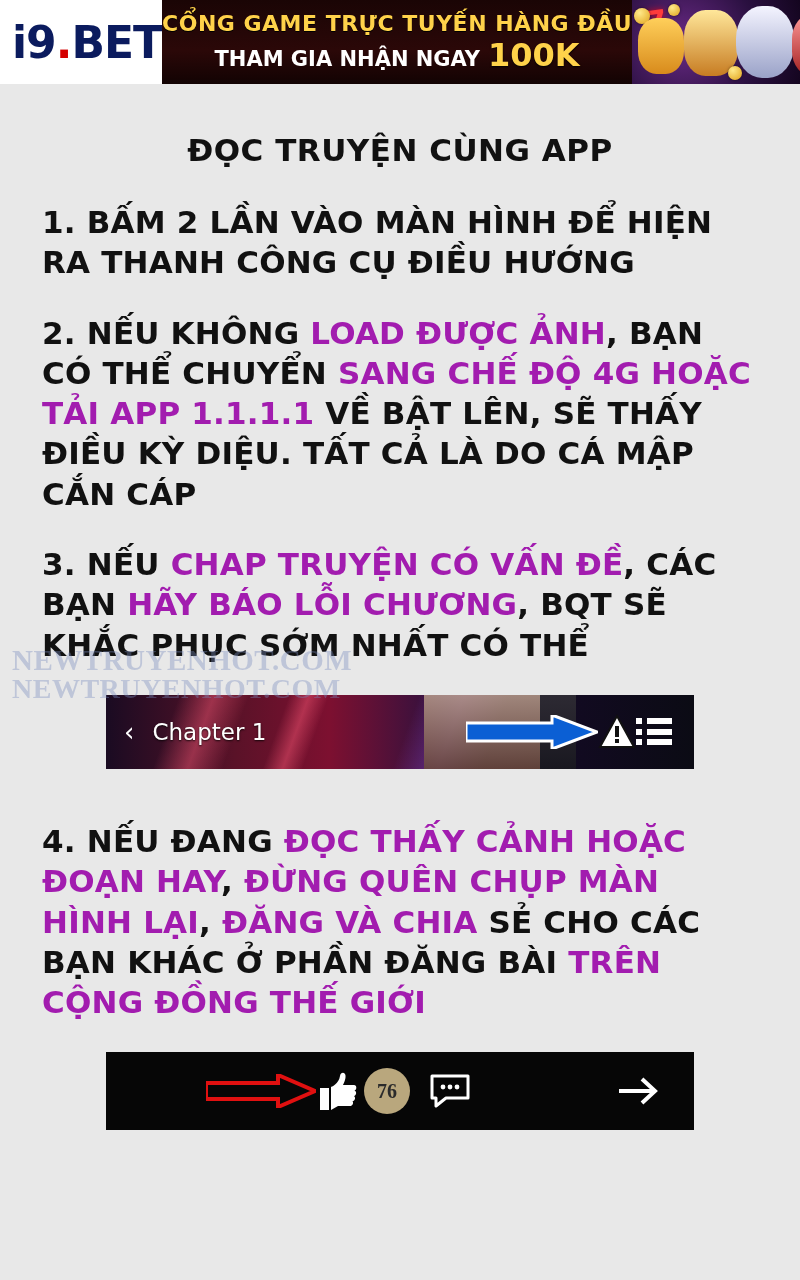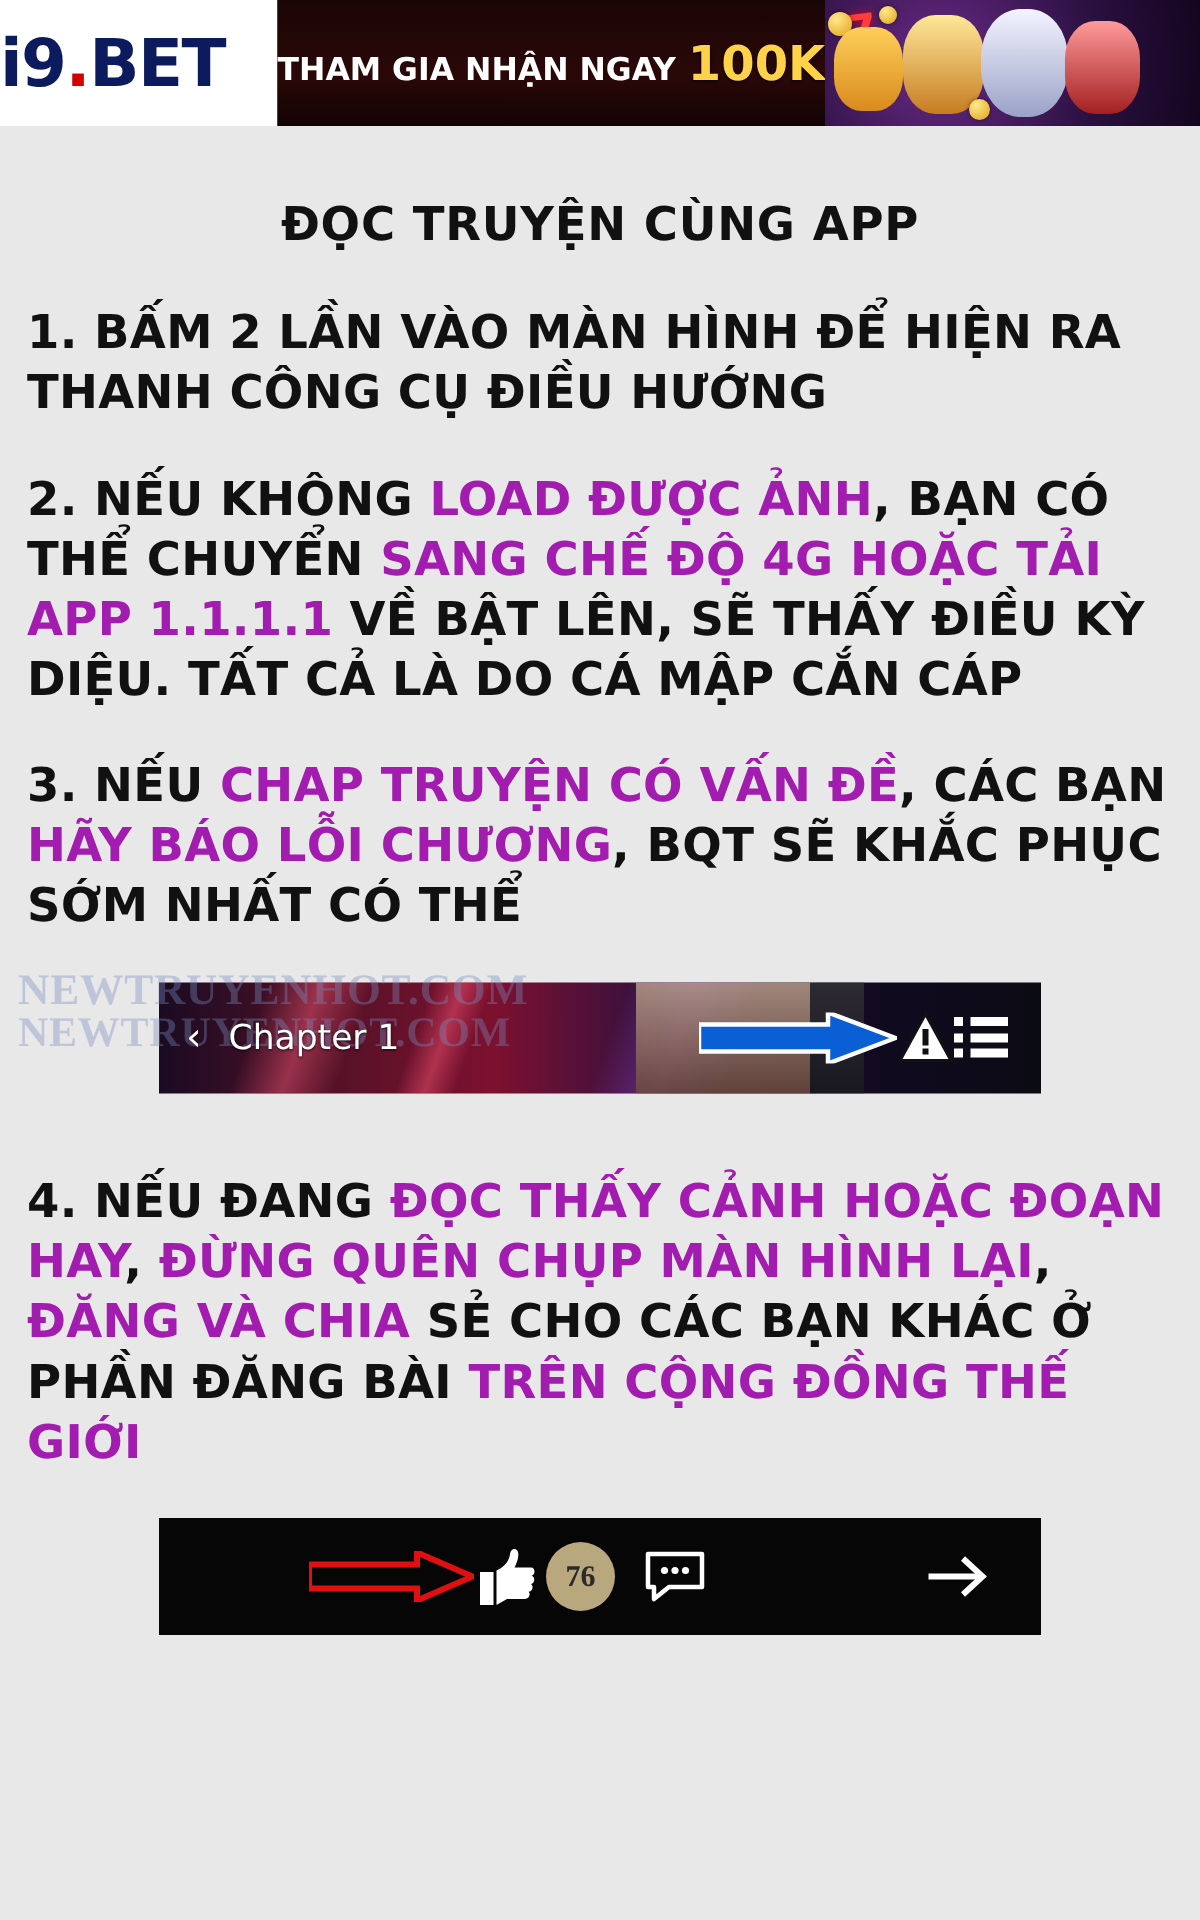--- a/index.html
+++ b/index.html
@@ -25,22 +25,23 @@
     background: #000;
     display: flex;
     overflow: hidden;
   }
   .banner-logo {
     width: 200px;
     height: 84px;
     background: #fff;
     display: flex;
     align-items: center;
-    justify-content: flex-start;
-    position: relative;
+    justify-content: flex-end;
+    position: relative;
+    padding-left: 12px;
   }
   .banner-logo .logo-text {
     font-family: "DejaVu Sans", sans-serif;
     font-weight: bold;
     font-size: 44px;
     letter-spacing: -1px;
     color: #0b1b5e;
   }
   .banner-logo .logo-i9 { color: #0b1b5e; }
   .banner-logo .logo-dot { color: #d40000; }
@@ -113,21 +114,21 @@
     left: 14px; top: 4px;
     font-weight: bold;
     font-size: 30px;
     color: #ff3b3b;
     text-shadow: 0 0 6px rgba(255,0,0,.7);
     transform: rotate(-8deg);
   }
 
   
   .content {
-    padding: 0 18px;
+    padding: 0 42px;
     position: relative;
   }
   h1.title {
     text-align: center;
     font-family: "DejaVu Sans", sans-serif;
     font-weight: bold;
     font-size: 31px;
     letter-spacing: .5px;
     color: #111;
     margin-top: 48px;
@@ -308,20 +309,21 @@
 
 <div class="page">
 
   <div class="banner">
     <div class="banner-logo">
       <span class="logo-text">
         <span class="logo-i9">i9</span><span class="logo-dot">.</span><span class="logo-bet">BET</span>
       </span>
     </div>
     <div class="banner-center">
+      <div class="banner-l1">CỔNG GAME TRỰC TUYẾN HÀNG ĐẦU</div>
       <div class="banner-l2">
         <span>THAM GIA NHẬN NGAY</span>
         <span class="amount">100K</span>
       </div>
     </div>
     <div class="banner-right">
       <span class="seven">7</span>
       <span class="bcoin k1"></span>
       <span class="bcoin k2"></span>
       <span class="bchar c1"></span>

